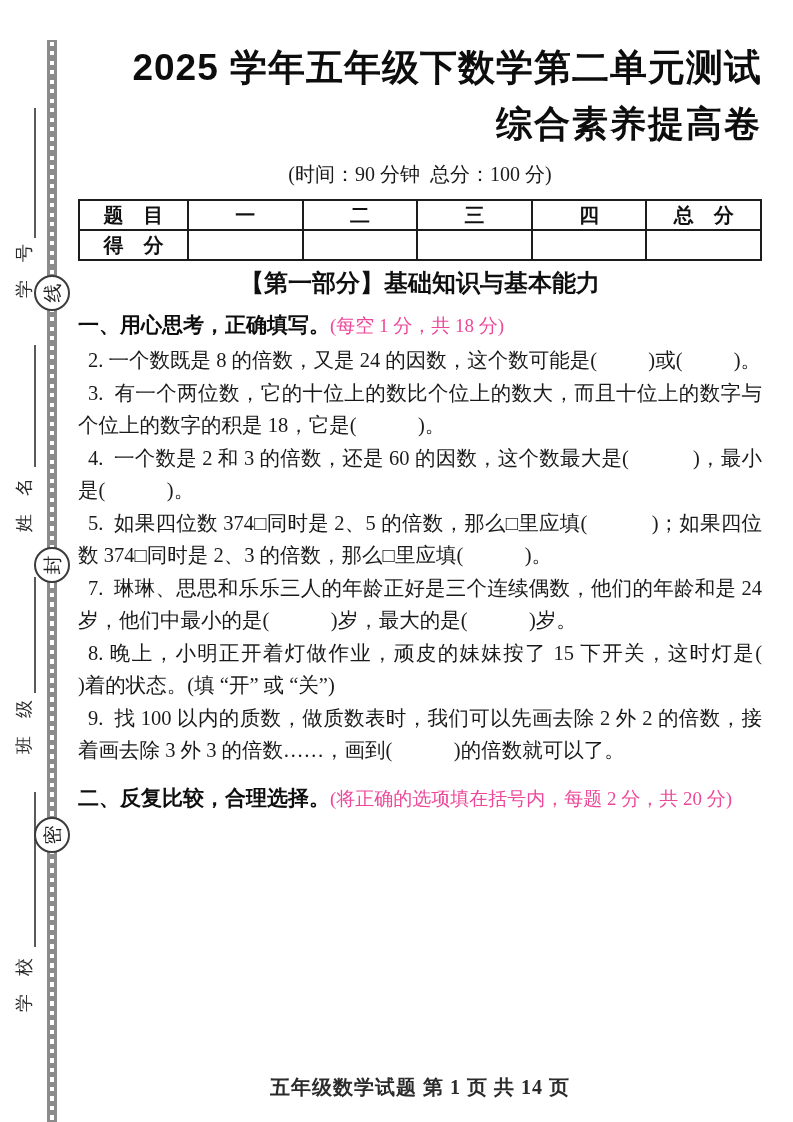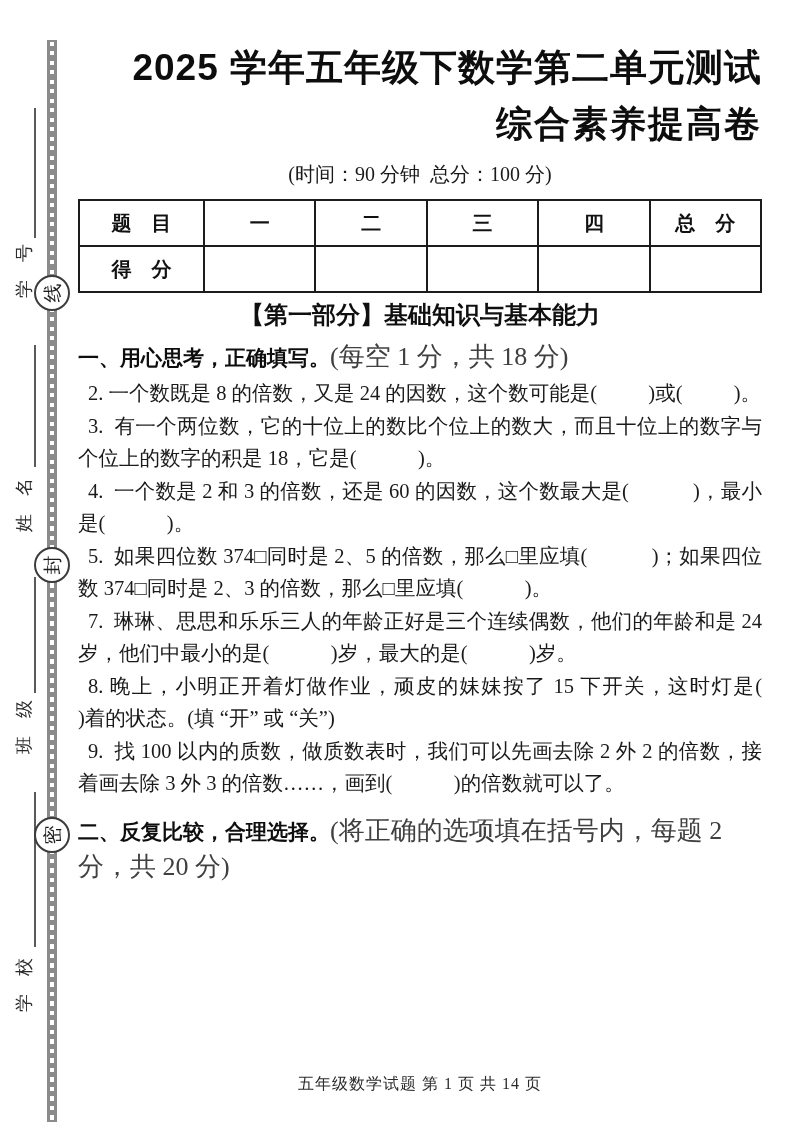--- a/index.html
+++ b/index.html
@@ -49,39 +49,39 @@
   .exam-info{
     text-align:center;font-size:20px;line-height:28px;margin-top:13px;color:#1a1a1a;
     white-space:pre-wrap;
   }
   table.score{
     border-collapse:collapse;width:100%;margin-top:11px;table-layout:fixed;
   }
   table.score td{
     border:2px solid #1c1c1c;height:28px;text-align:center;vertical-align:middle;
     font-family:"Liberation Sans","DejaVu Sans",sans-serif;
-    font-weight:700;font-size:20px;color:#111;padding:8px;
+    font-weight:700;font-size:20px;color:#111;padding:0;
   }
   .part-banner{
     text-align:center;font-family:"Liberation Sans","DejaVu Sans",sans-serif;
     font-weight:700;font-size:24px;line-height:28px;margin-top:8px;color:#0f0f0f;
   }
   .sec-heading{margin:11px 0 1px 0;line-height:33px;white-space:pre-wrap;}
   .sec-heading .bold{
     font-family:"Liberation Sans","DejaVu Sans",sans-serif;
     font-weight:700;font-size:21px;color:#0e0e0e;
   }
-  .sec-heading .note{font-size:26px;color:#404040;}
+  .sec-heading .note{font-size:19px;color:#ec4899;}
   .question{
     margin:0;font-size:20.5px;line-height:32.5px;color:#1a1a1a;
     text-indent:10px;text-align:justify;white-space:pre-wrap;
   }
   .footer{
     position:absolute;top:1074px;left:78px;width:684px;
-    text-align:center;font-size:16px;color:#2b2b2b;letter-spacing:1px;
+    text-align:center;font-size:20px;color:#2b2b2b;letter-spacing:1px;font-weight:bold;
   }
 </style>
 </head>
 <body>
 
 <div class="page">
 
   <div class="seal-line"></div>
 
   <div class="write-line" style="top:108px;height:130px;"></div>

